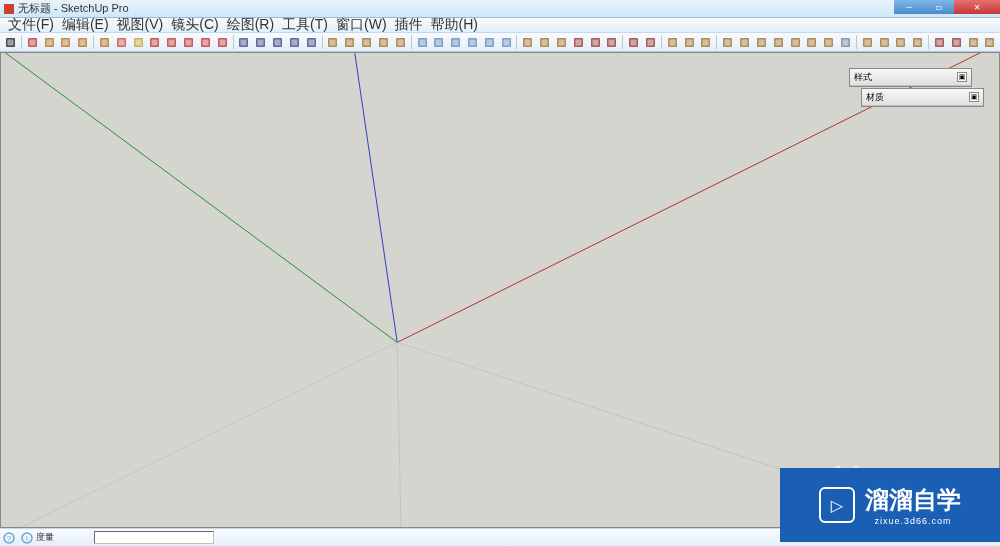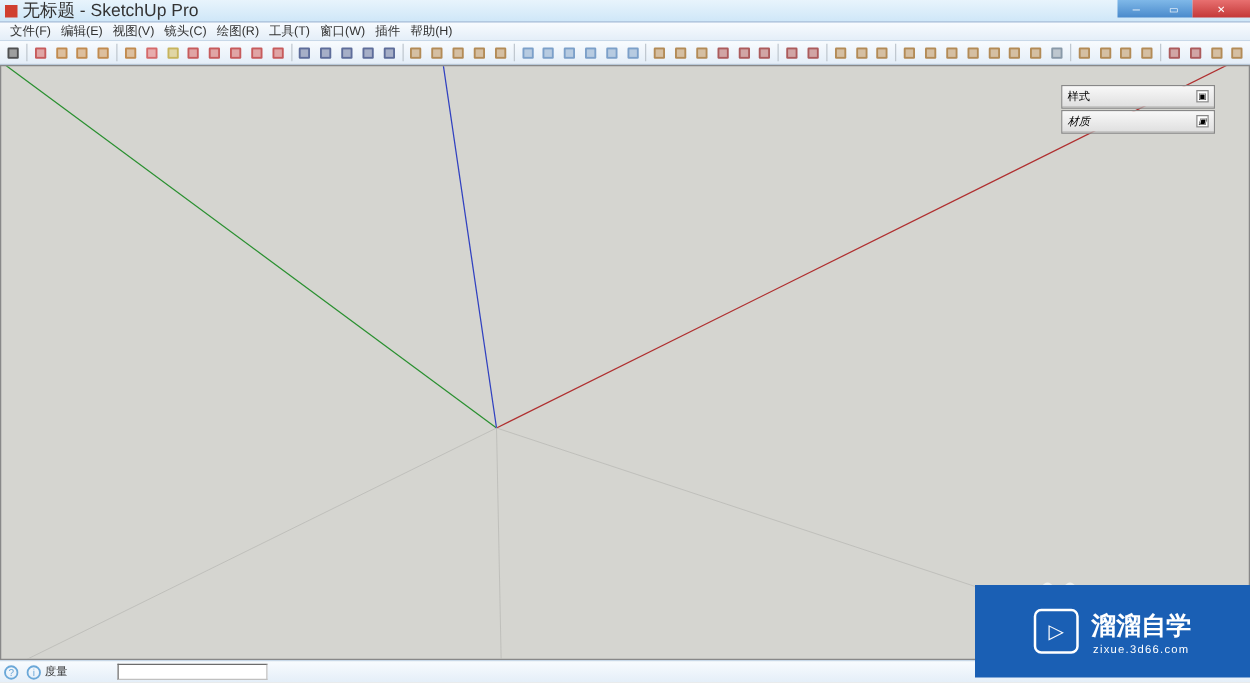--- a/index.html
+++ b/index.html
@@ -1,57 +1,57 @@
 <!DOCTYPE html>
 <html><head>
   <meta charset="utf-8">
   <style>
     * { margin: 0; padding: 0; box-sizing: border-box; font-family: "Microsoft YaHei", Arial, sans-serif; }
     body { width: 1000px; height: 546px; overflow: hidden; background: #fff; position: relative; }
     
     .titlebar { height: 18px; background: linear-gradient(#e8f4fc, #cfe7f8); display: flex; align-items: center; padding: 0 4px; border-bottom: 1px solid #9db8d6; position: relative; }
     .titlebar-icon { width: 10px; height: 10px; background: #d04030; margin-right: 4px; }
-    .titlebar-text { font-size: 14px; color: #333; }
+    .titlebar-text { font-size: 11px; color: #333; }
     .win-controls { position: absolute; right: 0; top: 0; display: flex; }
     .win-btn { width: 30px; height: 14px; font-size: 8px; display: flex; align-items: center; justify-content: center; color: #fff; }
     .win-min { background: linear-gradient(#7fb8e8, #4a8acc); }
     .win-max { background: linear-gradient(#7fb8e8, #4a8acc); }
     .win-close { background: linear-gradient(#e87070, #c43838); width: 46px; }
     
-    .menubar { height: 15px; background: linear-gradient(#f8fbfe, #e4eef8); display: flex; align-items: center; padding: 0 4px; font-size: 10px; color: #333; border-bottom: 1px solid #c8d8e8; }
+    .menubar { height: 15px; background: linear-gradient(#f8fbfe, #e4eef8); display: flex; align-items: center; padding: 0 4px; font-size: 14px; color: #333; border-bottom: 1px solid #c8d8e8; }
     .menu-item { padding: 0 4px; cursor: default; }
     
     .toolbar { height: 19px; background: linear-gradient(#f8fbfe, #e4eef8); display: flex; align-items: center; padding: 0 2px; border-bottom: 1px solid #b8c8d8; }
     .tool-btn { width: 16px; height: 16px; margin: 0 0.5px; display: flex; align-items: center; justify-content: center; cursor: pointer; border: 1px solid transparent; }
     .tool-sep { width: 1px; height: 14px; background: #c0c8d0; margin: 0 2px; }
     .tool-svg { width: 13px; height: 13px; }
     
     .viewport { position: absolute; top: 52px; left: 0; right: 0; bottom: 18px; background: #d5d5d0; border: 1px solid #888; }
     .viewport svg { width: 100%; height: 100%; }
     
     .panel { position: absolute; width: 123px; background: #b91c1c; border: 1px solid #888; font-size: 9px; }
     .panel-styles { top: 68px; right: 28px; }
-    .panel-materials { top: 88px; right: 28px; font-style: italic; }
+    .panel-materials { top: 88px; right: 16px; }
     .panel-header { height: 17px; display: flex; align-items: center; padding: 0 4px; background: linear-gradient(#f8f8f8, #e0e0e0); border-bottom: 1px solid #c0c0c0; justify-content: space-between; }
     .panel-collapse { width: 10px; height: 10px; border: 1px solid #888; display: flex; align-items: center; justify-content: center; font-size: 7px; background: #fff; }
     
     .statusbar { position: absolute; bottom: 0; left: 0; right: 0; height: 18px; background: linear-gradient(#f8fbfe, #e4eef8); display: flex; align-items: center; font-size: 9px; color: #333; border-top: 1px solid #c8d8e8; }
     .status-icon { width: 14px; height: 14px; margin: 0 2px; display: flex; align-items: center; justify-content: center; }
     .status-text { flex: 1; padding-left: 4px; }
     .status-label { margin-right: 40px; }
     .status-field { width: 120px; height: 13px; background: #fff; border: 1px inset #c0c0c0; margin-right: 8px; }
     .status-round { position: absolute; right: 4px; bottom: 20px; width: 18px; height: 18px; border-radius: 50%; background: radial-gradient(#b8e89f, #6cc048); border: 1px solid #5a9840; }
     
     .people { position: absolute; bottom: 60px; right: 138px; display: flex; gap: 6px; }
     .person { width: 12px; height: 20px; background: #f0f0ec; border-radius: 50% 50% 30% 30%; }
     
     .watermark { position: absolute; bottom: 4px; right: 0; width: 220px; height: 74px; background: #1a5fb4; display: flex; align-items: center; justify-content: center; color: #fff; }
     .wm-icon { width: 36px; height: 36px; border: 2px solid #fff; border-radius: 6px; display: flex; align-items: center; justify-content: center; margin-right: 10px; font-size: 16px; }
     .wm-text { display: flex; flex-direction: column; }
-    .wm-main { font-size: 20px; font-weight: bold; }
+    .wm-main { font-size: 24px; font-weight: bold; }
     .wm-sub { font-size: 9px; letter-spacing: 1px; text-align: center; }
   </style>
 </head>
 <body>
 
 <div class="titlebar">
   <div class="titlebar-icon"></div>
   <span class="titlebar-text">无标题 - SketchUp Pro</span>
   <div class="win-controls">
     <div class="win-btn win-min">─</div>

